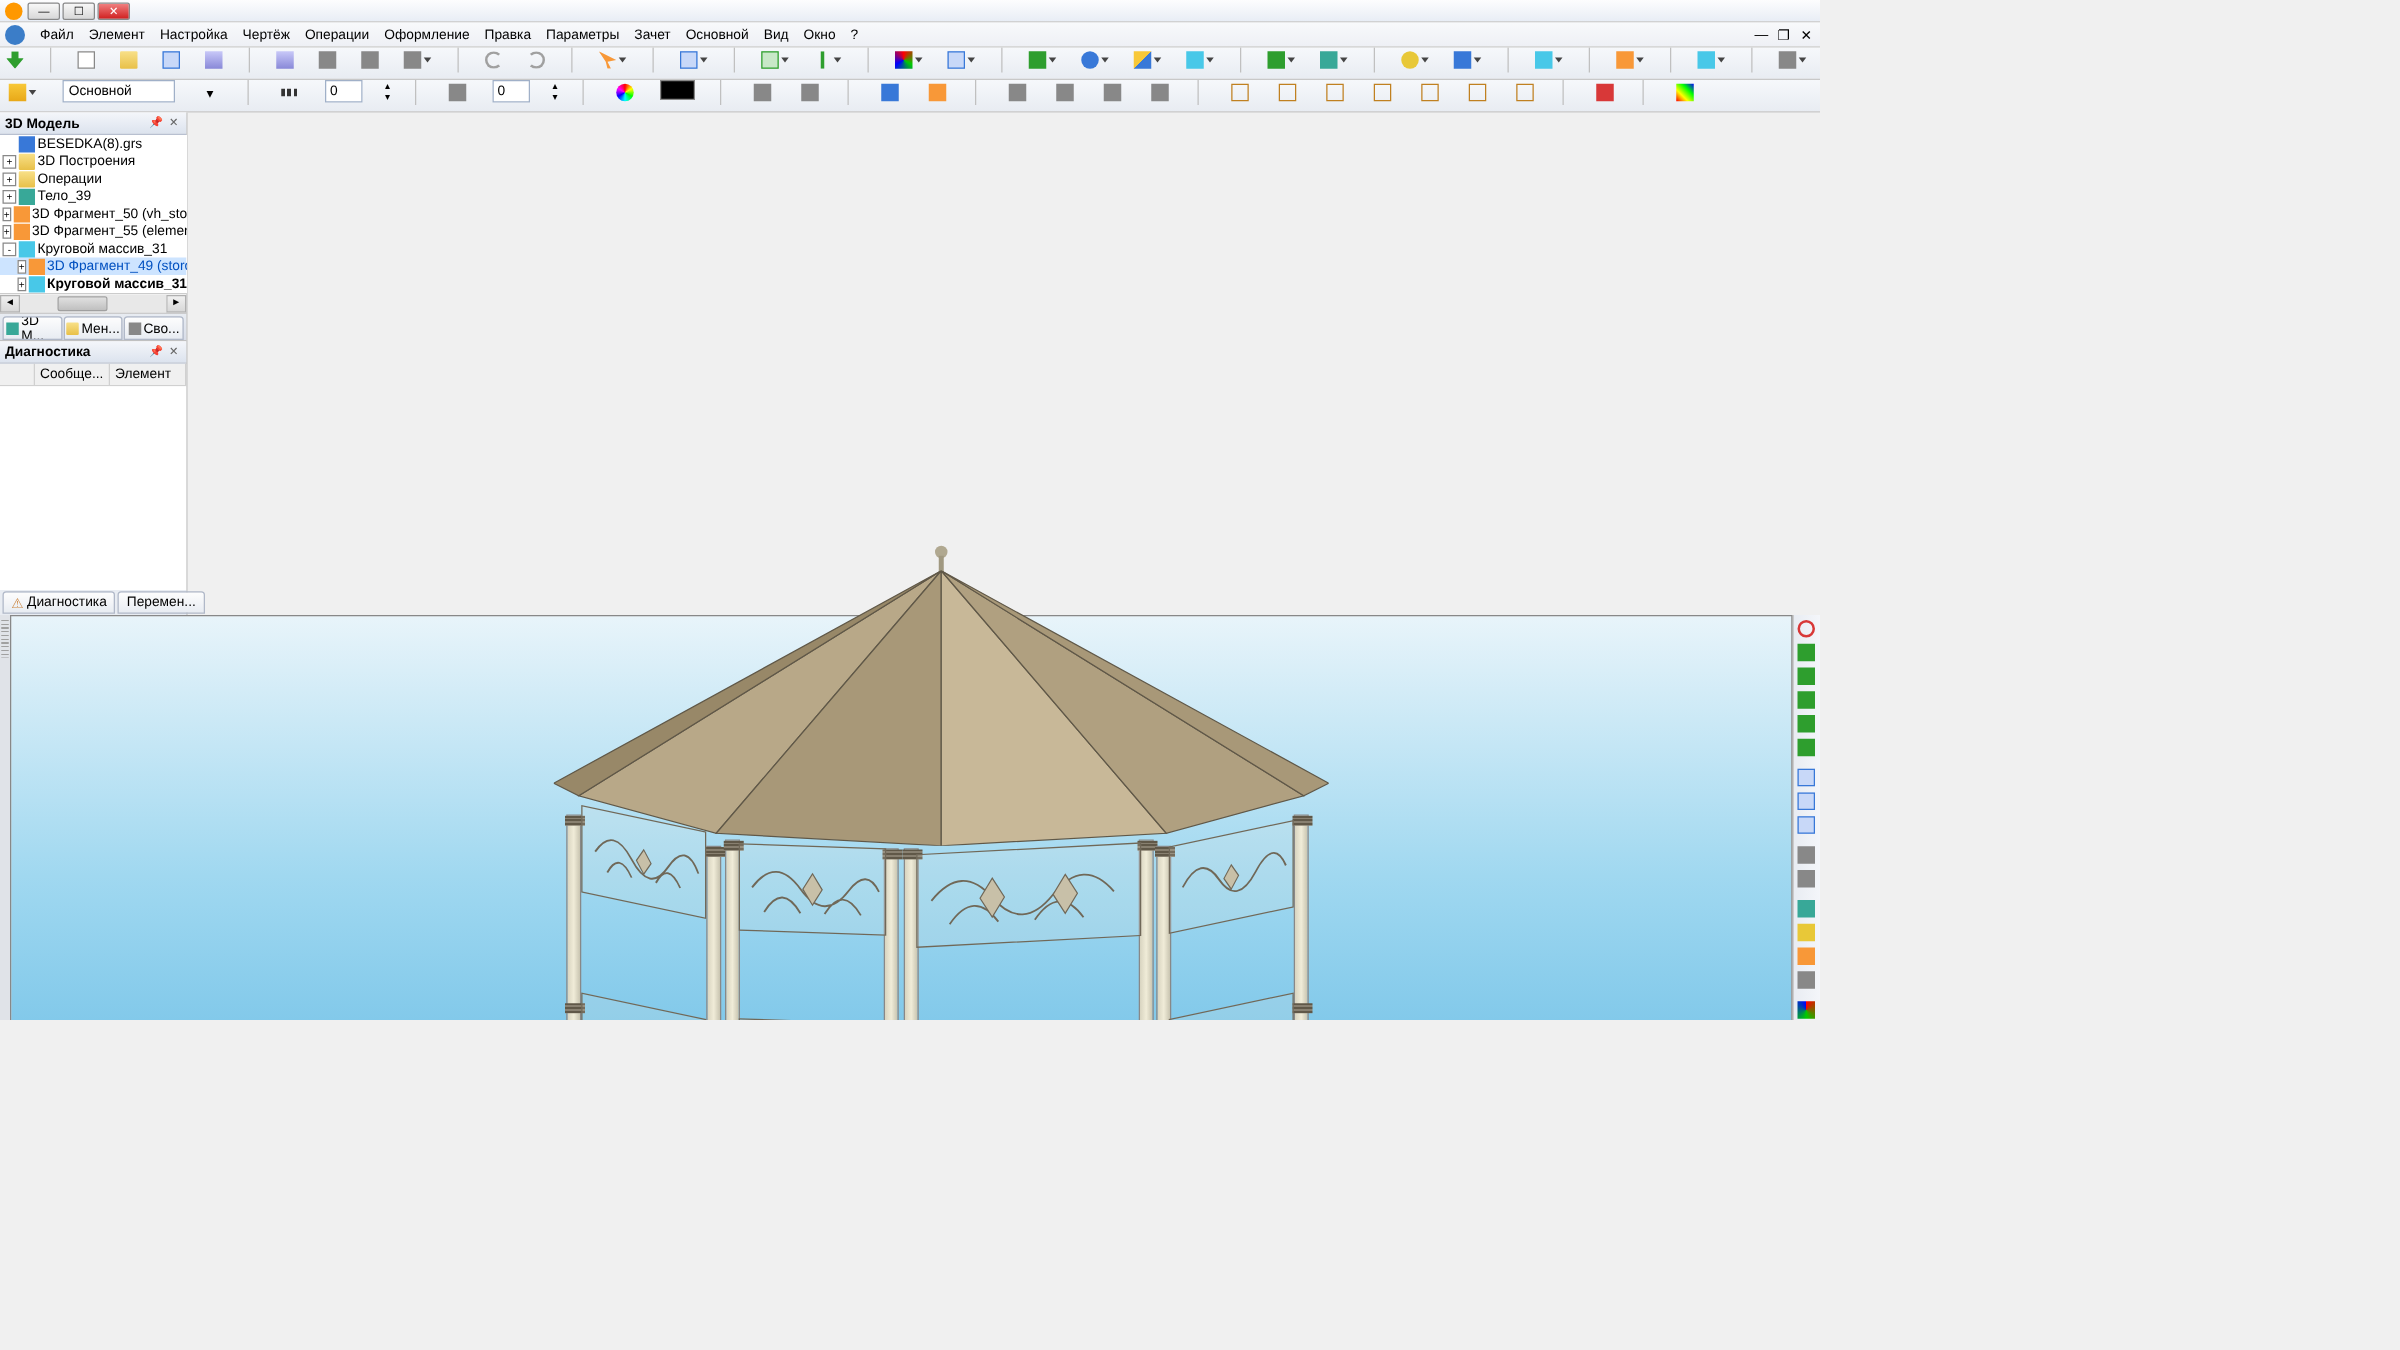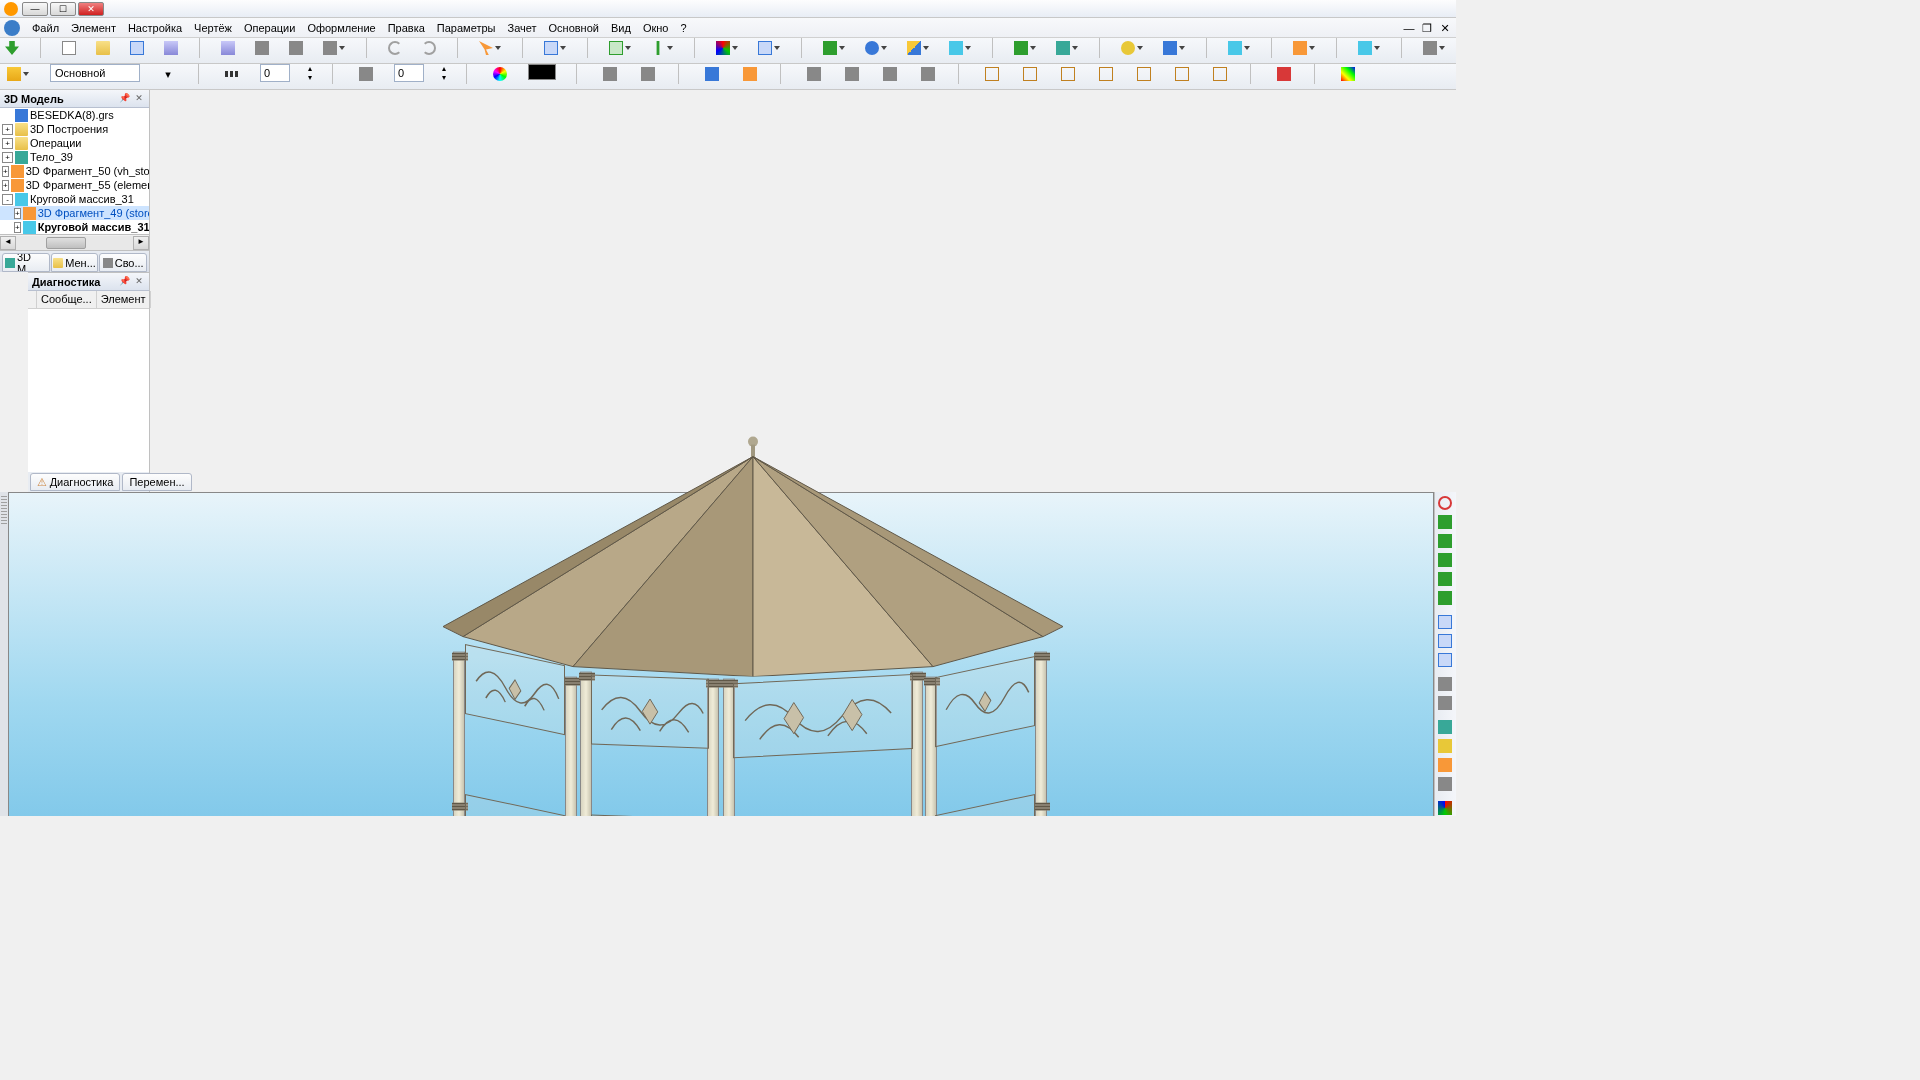--- a/index.html
+++ b/index.html
@@ -65,21 +65,21 @@
 
 .hscroll { height: 16px; background: #f0f0f0; border-top: 1px solid #c0c0c0; display: flex; align-items: center; }
 .hscroll .arrow { width: 16px; height: 14px; background: linear-gradient(#f0f0f0,#d8d8d8); border: 1px solid #b0b0b0; text-align: center; font-size: 8px; }
 .hscroll .track { flex: 1; background: #e8e8e8; height: 14px; position: relative; }
 .hscroll .thumb { position: absolute; left: 30px; width: 40px; height: 12px; top: 1px; background: linear-gradient(#e0e0e0,#c0c0c0); border: 1px solid #a0a0a0; border-radius: 2px; }
 
 .panel-tabs { height: 22px; background: linear-gradient(#e8ecf2, #d8dde8); border-top: 1px solid #c0c0c0; display: flex; padding: 2px 2px 0; gap: 1px; }
 .panel-tab { flex: 1; background: linear-gradient(#fdfdfd, #e8ecf2); border: 1px solid #b0b8c8; border-radius: 3px 3px 0 0; font-size: 10px; display: flex; align-items: center; justify-content: center; padding: 0 2px; overflow: hidden; cursor: pointer; }
 .panel-tab .tic { width: 10px; height: 10px; margin-right: 2px; flex-shrink: 0; }
 
-.diag-panel { height: 220px; border-top: 1px solid #c0c0c0; display: flex; flex-direction: column; margin-left: 28px; }
+.diag-panel { height: 220px; border-top: 1px solid #c0c0c0; display: flex; flex-direction: column; }
 .diag-header-row { height: 18px; background: #f0f0f0; border-bottom: 1px solid #d0d0d0; display: flex; }
 .diag-col { border-right: 1px solid #d0d0d0; padding: 2px 4px; font-size: 11px; }
 .diag-body { flex: 1; background: white; }
 .bottom-tabs { height: 20px; background: #e8ecf2; display: flex; padding: 1px 2px; gap: 2px; }
 
 
 .viewport-wrap { flex: 1; display: flex; position: relative; }
 .vp-gutter { width: 8px; background: #e0e3e8; }
 .vp-gutter .grip { width: 6px; height: 30px; margin: 4px auto; background: repeating-linear-gradient(#a0a0a0, #a0a0a0 1px, transparent 1px, transparent 3px); }
 .viewport { flex: 1; position: relative; background: linear-gradient(to bottom, #e8f4fa 0%, #a0d8f0 40%, #50b0e0 100%); border: 1px solid #888; }

